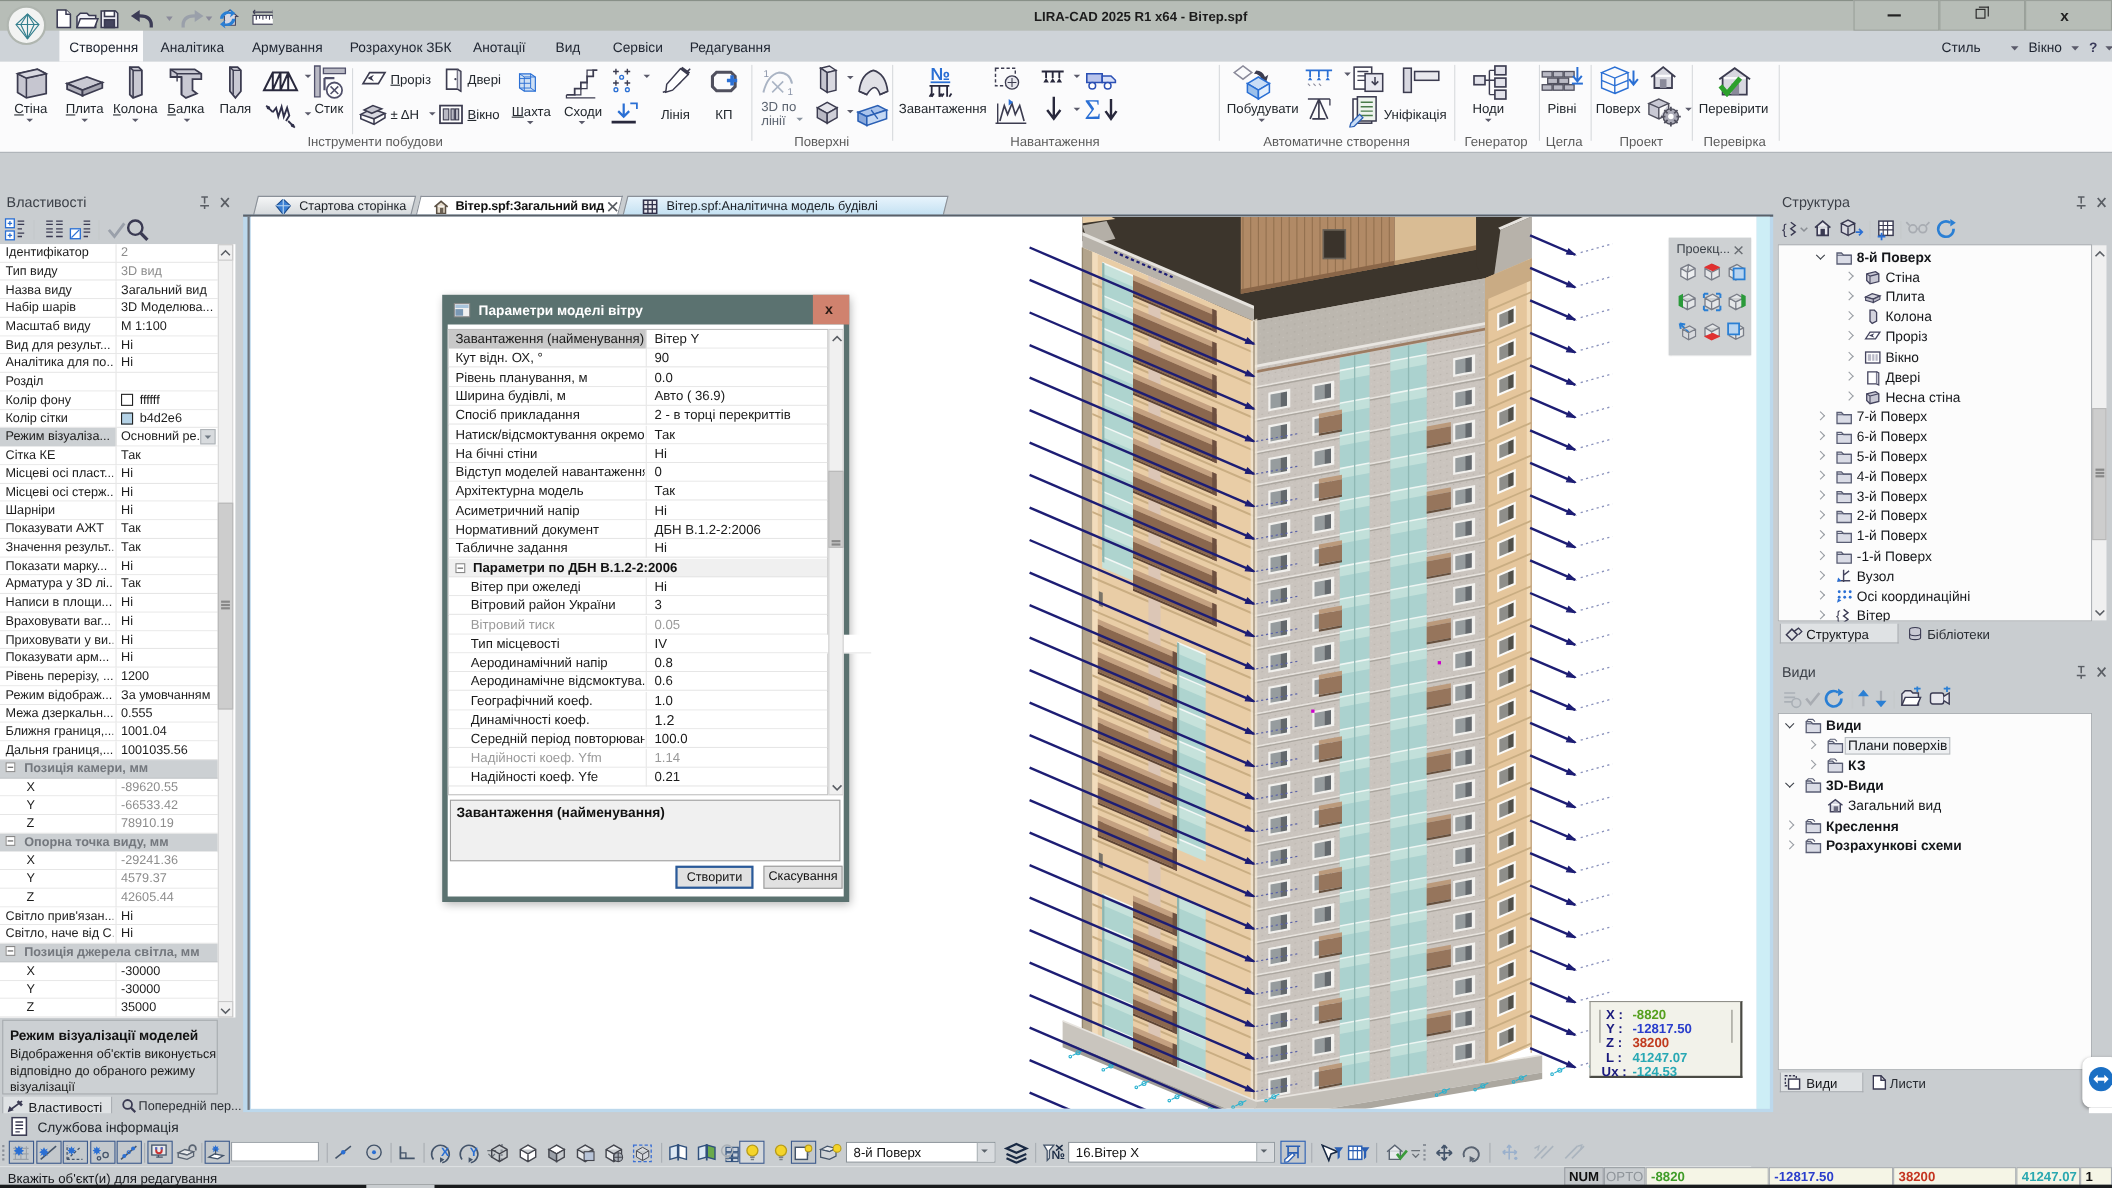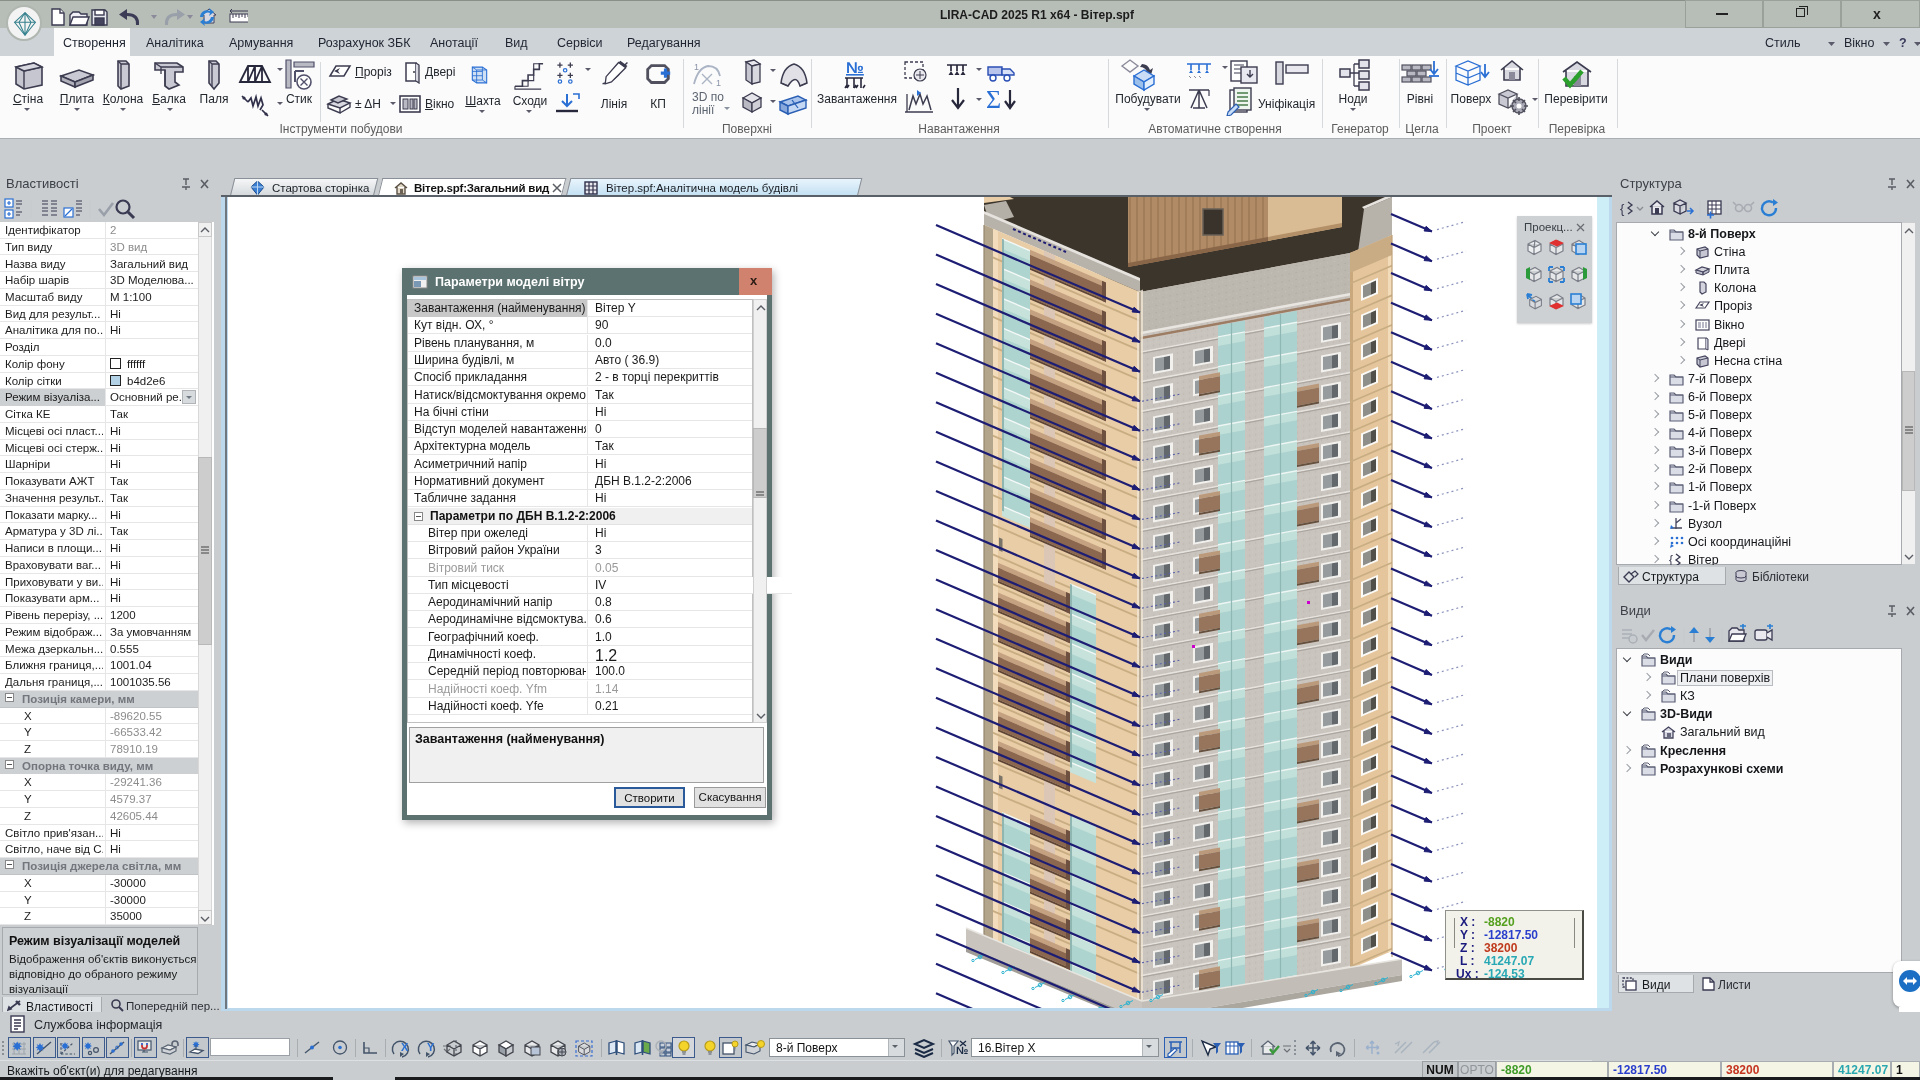--- a/index.html
+++ b/index.html
@@ -795,21 +795,21 @@
         <div style="position:absolute;left:187px;top:1px;font-size:12px;white-space:nowrap;">0.6</div>
       </div>
       <div class="abs" style="left:0;top:328.7px;width:344px;height:17px;border-bottom:1px solid #e6e6e6;background:#fff;">
         <div style="position:absolute;left:0;top:0;width:180px;height:17px;border-right:1px solid #e6e6e6;"></div>
         <div style="position:absolute;left:20px;top:1px;font-size:12px;white-space:nowrap;overflow:hidden;width:158px;">Географічний коеф.</div>
         <div style="position:absolute;left:187px;top:1px;font-size:12px;white-space:nowrap;">1.0</div>
       </div>
       <div class="abs" style="left:0;top:346.0px;width:344px;height:17px;border-bottom:1px solid #e6e6e6;background:#fff;">
         <div style="position:absolute;left:0;top:0;width:180px;height:17px;border-right:1px solid #e6e6e6;"></div>
         <div style="position:absolute;left:20px;top:1px;font-size:12px;white-space:nowrap;overflow:hidden;width:158px;">Динамічності коеф.</div>
-        <div style="position:absolute;left:187px;top:1px;font-size:16px;white-space:nowrap;">1.2</div>
+        <div style="position:absolute;left:187px;top:1px;font-size:13px;white-space:nowrap;">1.2</div>
       </div>
       <div class="abs" style="left:0;top:363.3px;width:344px;height:17px;border-bottom:1px solid #e6e6e6;background:#fff;">
         <div style="position:absolute;left:0;top:0;width:180px;height:17px;border-right:1px solid #e6e6e6;"></div>
         <div style="position:absolute;left:20px;top:1px;font-size:12px;white-space:nowrap;overflow:hidden;width:158px;">Середній період повторюван...</div>
         <div style="position:absolute;left:187px;top:1px;font-size:12px;white-space:nowrap;">100.0</div>
       </div>
       <div class="abs" style="left:0;top:380.6px;width:344px;height:17px;border-bottom:1px solid #e6e6e6;background:#fff;">
         <div style="position:absolute;left:0;top:0;width:180px;height:17px;border-right:1px solid #e6e6e6;"></div>
         <div style="position:absolute;left:20px;top:1px;font-size:12px;white-space:nowrap;overflow:hidden;width:158px;color:#9a9a9a;">Надійності коеф. Yfm</div>
         <div style="position:absolute;left:187px;top:1px;font-size:12px;white-space:nowrap;color:#9a9a9a;">1.14</div>
@@ -2141,21 +2141,21 @@
       <svg class="abs" style="left:44px;top:22.1px" width="17" height="16" viewBox="0 0 17 16">
         <path d="M2 4 h4 l2 2 h7 v8 h-13 z" fill="#dadce6" stroke="#5a5e74" stroke-width="1.2"></path>
         <path d="M2 6 h13 M2 4 l2-2 h4 l2 2" stroke="#5a5e74" stroke-width="1" fill="none"></path>
       </svg>
       <div class="trow" style="left:64px;top:23.1px;background:#eef0f2;border:1px solid #b8bcc0;padding:0 2px;margin-left:-3px;margin-top:-1px;">Плани поверхів</div>
       <div class="arr" style="left:28px;top:44.2px"></div>
       <svg class="abs" style="left:44px;top:40.2px" width="17" height="16" viewBox="0 0 17 16">
         <path d="M2 4 h4 l2 2 h7 v8 h-13 z" fill="#dadce6" stroke="#5a5e74" stroke-width="1.2"></path>
         <path d="M2 6 h13 M2 4 l2-2 h4 l2 2" stroke="#5a5e74" stroke-width="1" fill="none"></path>
       </svg>
-      <div class="trow" style="left:64px;top:41.2px;">КЗ</div>
+      <div class="trow" style="left:64px;top:41.2px;font-weight:bold;">КЗ</div>
       <div class="arrd" style="left:8px;top:61.300000000000004px"></div>
       <svg class="abs" style="left:24px;top:58.300000000000004px" width="17" height="16" viewBox="0 0 17 16">
         <path d="M2 4 h4 l2 2 h7 v8 h-13 z" fill="#dadce6" stroke="#5a5e74" stroke-width="1.2"></path>
         <path d="M2 6 h13 M2 4 l2-2 h4 l2 2" stroke="#5a5e74" stroke-width="1" fill="none"></path>
       </svg>
       <div class="trow tb" style="left:44px;top:59.300000000000004px;">3D-Види</div>
       <svg class="abs" style="left:44px;top:76.4px" width="17" height="16" viewBox="0 0 17 16">
         <path d="M2 8 L8.5 3 L15 8 M4 7 v7 h9 v-7" fill="#d8d8e2" stroke="#44445e" stroke-width="1.3"></path>
         <rect x="7" y="9" width="4" height="5" fill="#6a6a7e"></rect>
       </svg>

